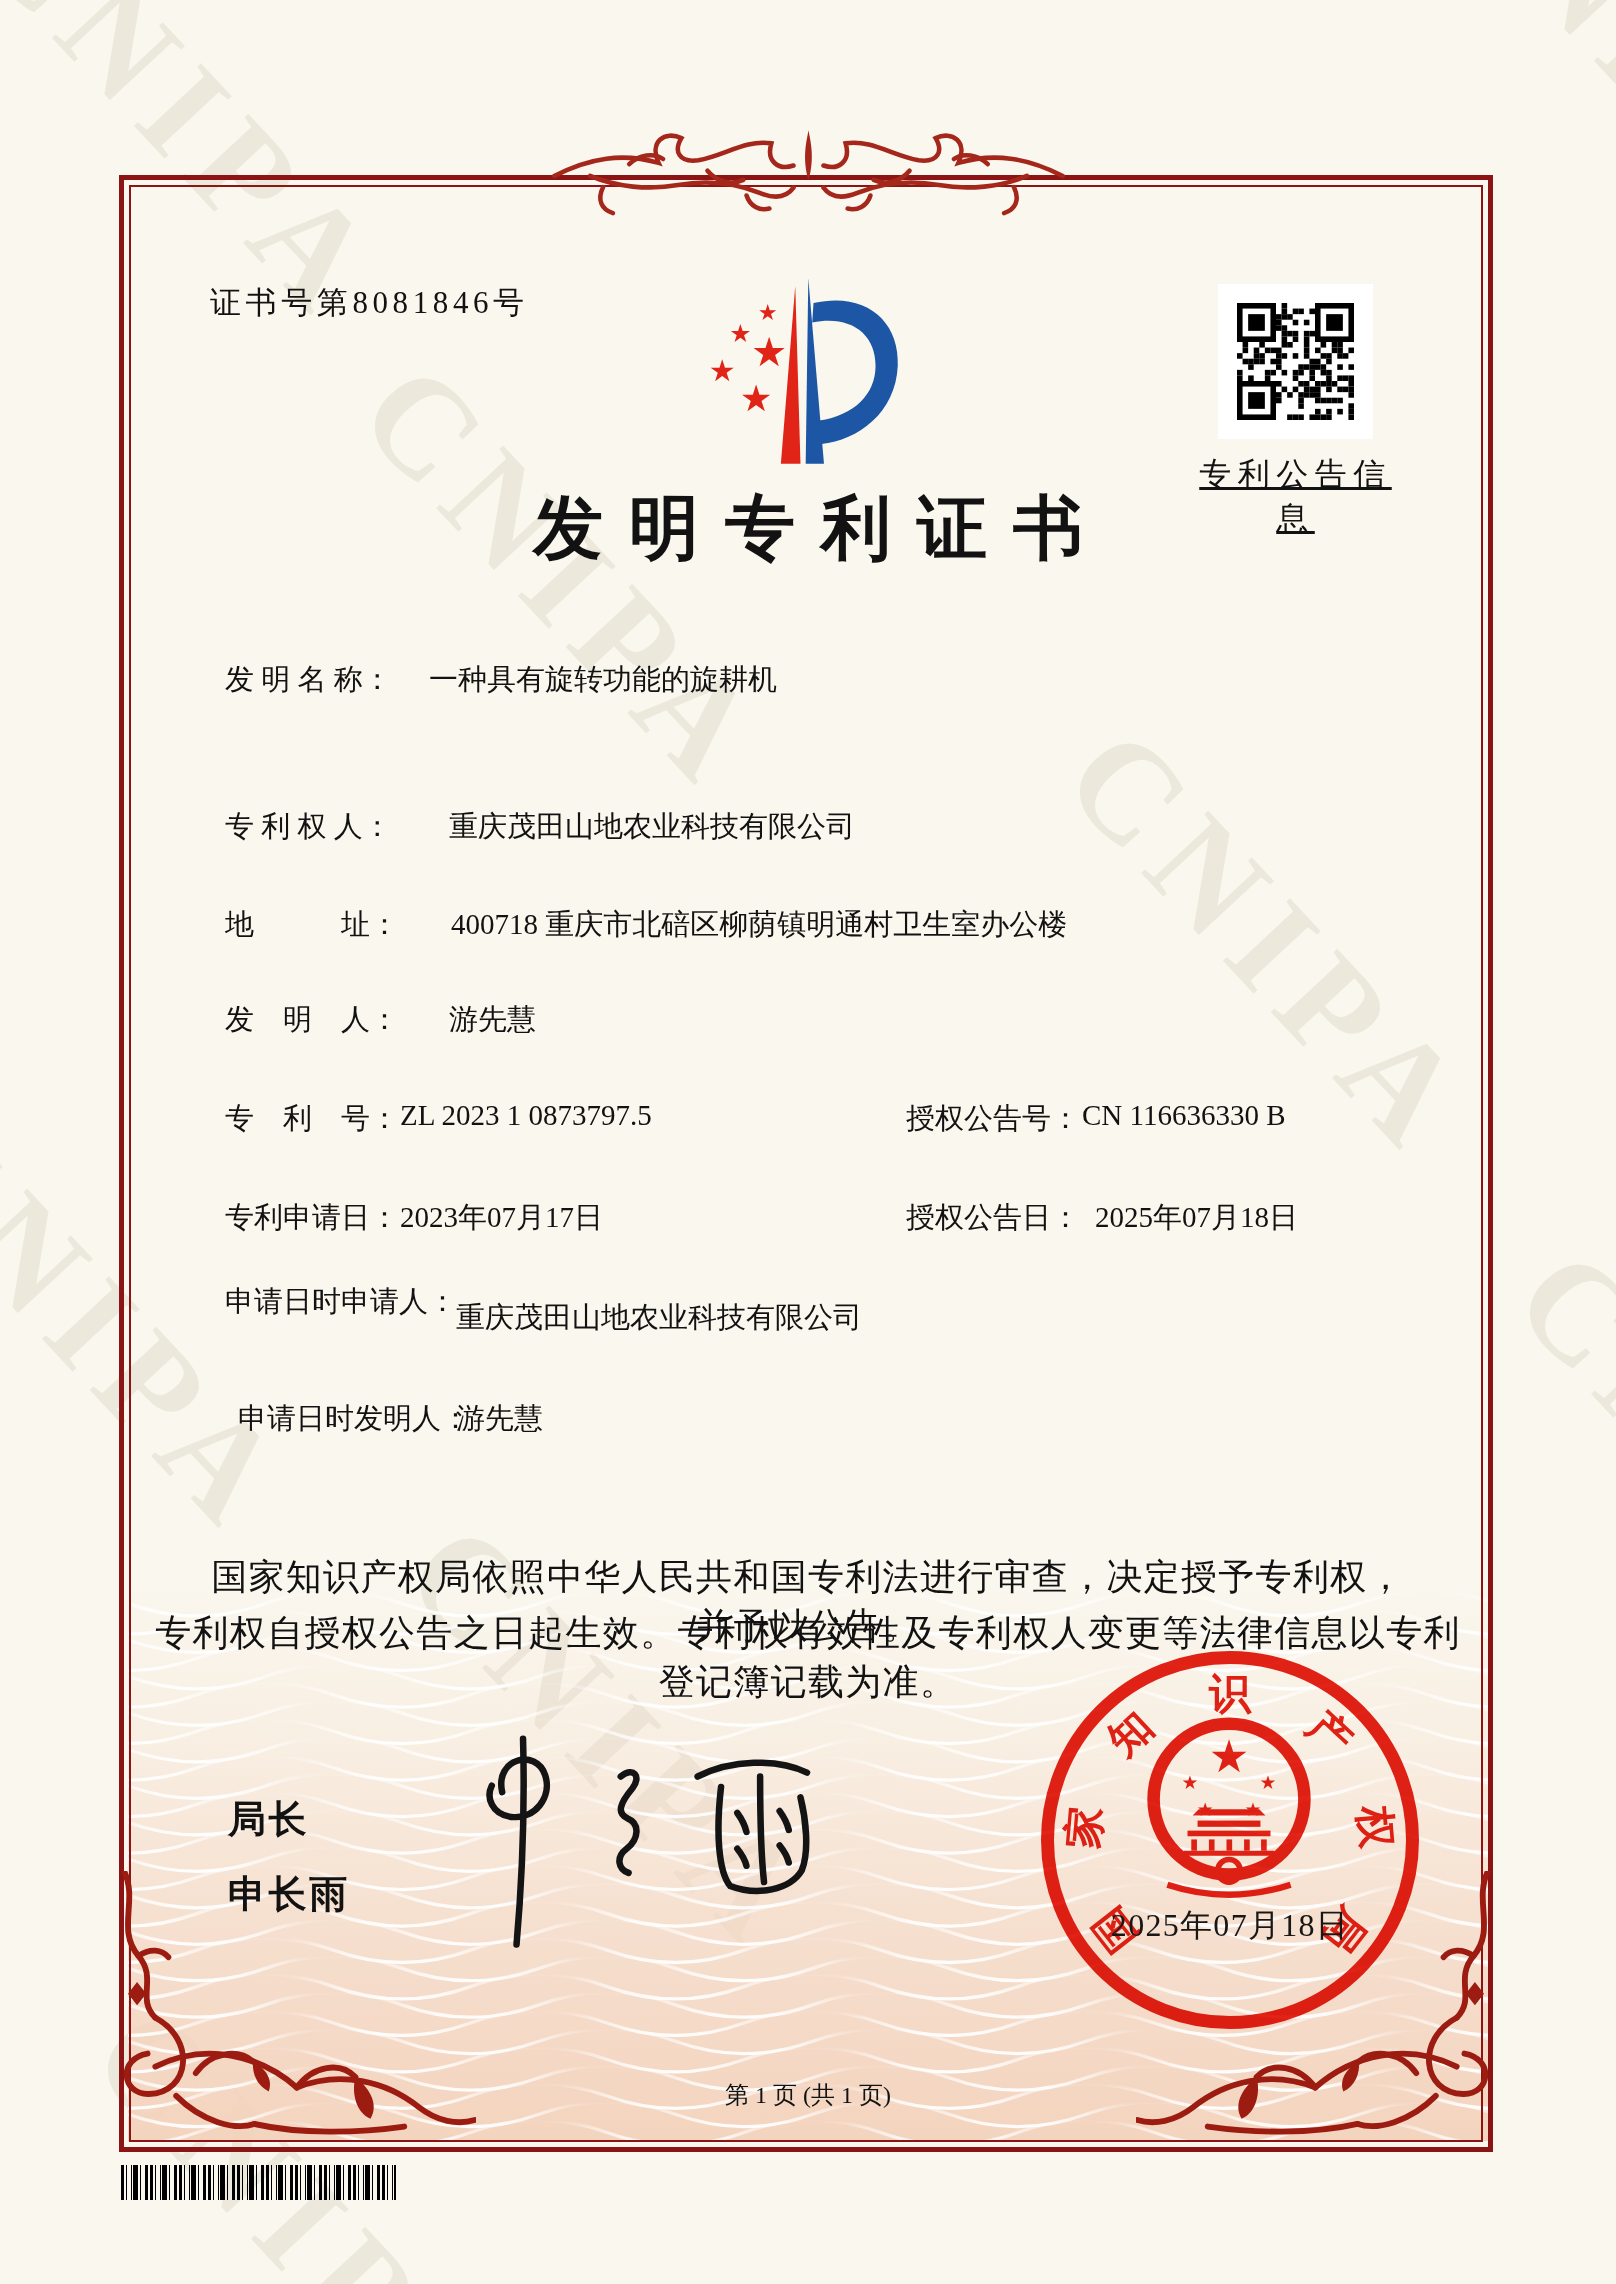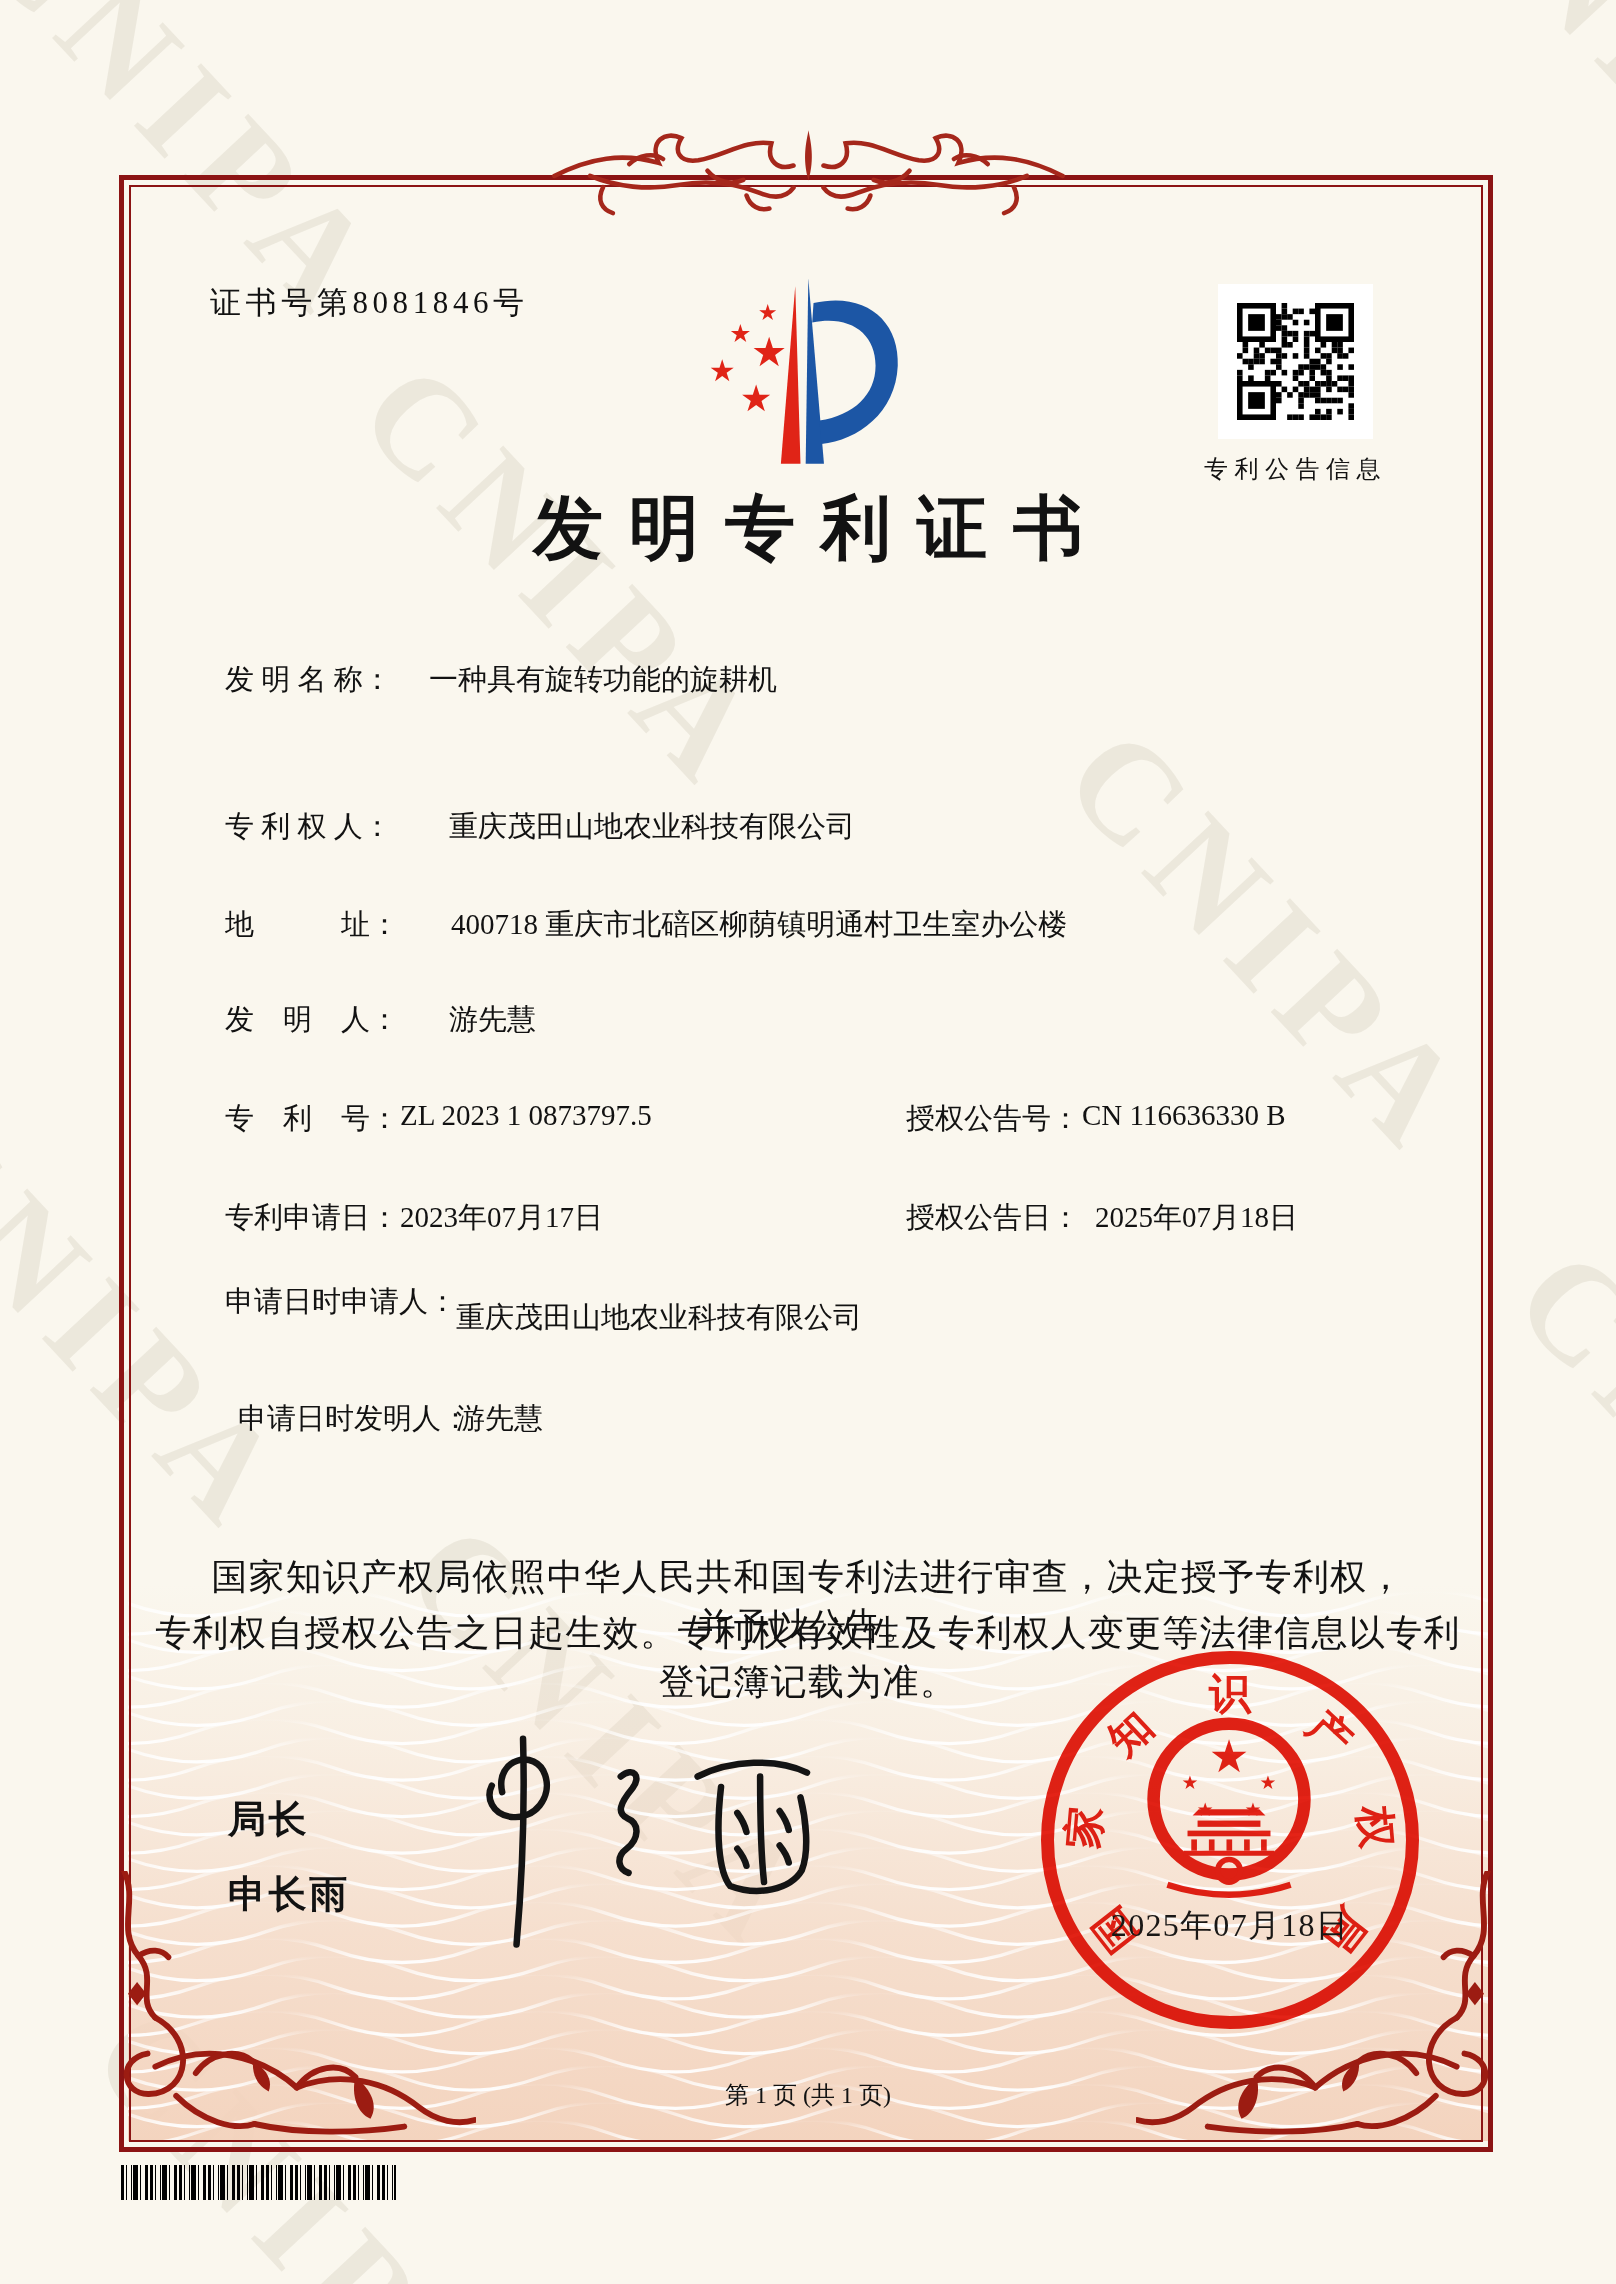--- a/index.html
+++ b/index.html
@@ -24,21 +24,21 @@
 
   
   .orn{position:absolute;pointer-events:none;}
 
   
   .cert-no{position:absolute;left:210px;top:282px;font-size:31px;letter-spacing:4.6px;}
   .logo{position:absolute;left:696px;top:269px;width:222px;height:196px;}
   .qr-box{position:absolute;left:1218px;top:284px;width:155px;height:155px;background:#ffffff;
           display:flex;align-items:center;justify-content:center;}
   .qr-label{position:absolute;left:1193px;top:453px;width:205px;text-align:center;
-            font-size:24px;letter-spacing:6.5px;}
+            font-size:32px;letter-spacing:6.5px;text-decoration:underline;}
   .title{position:absolute;left:0;right:0;top:482px;text-align:center;font-size:70px;
          font-weight:700;letter-spacing:26px;text-indent:26px;}
 
   
   .f{position:absolute;font-size:29px;white-space:nowrap;}
   .legal{position:absolute;text-align:center;font-size:36px;letter-spacing:1.3px;}
   .sig-label{position:absolute;font-family:"Liberation Sans","DejaVu Sans",sans-serif;
              font-weight:700;font-size:38px;letter-spacing:2.6px;}
 
   

